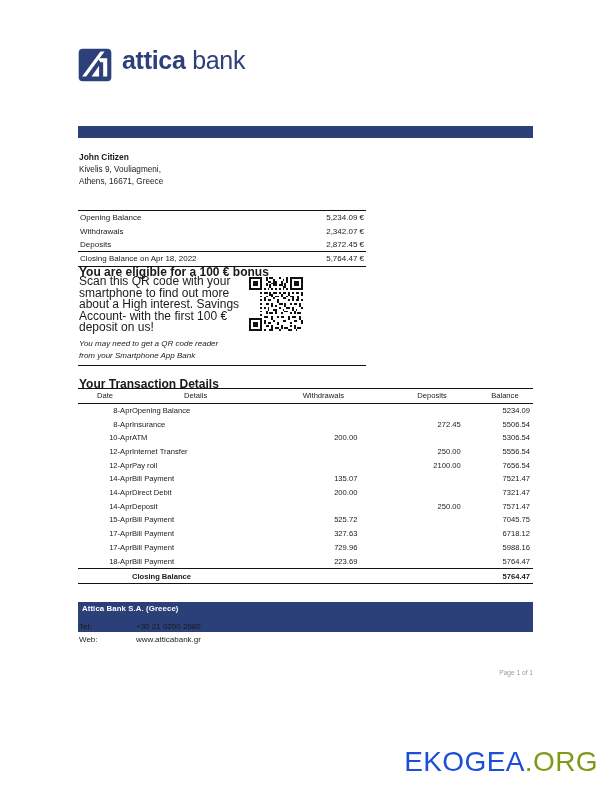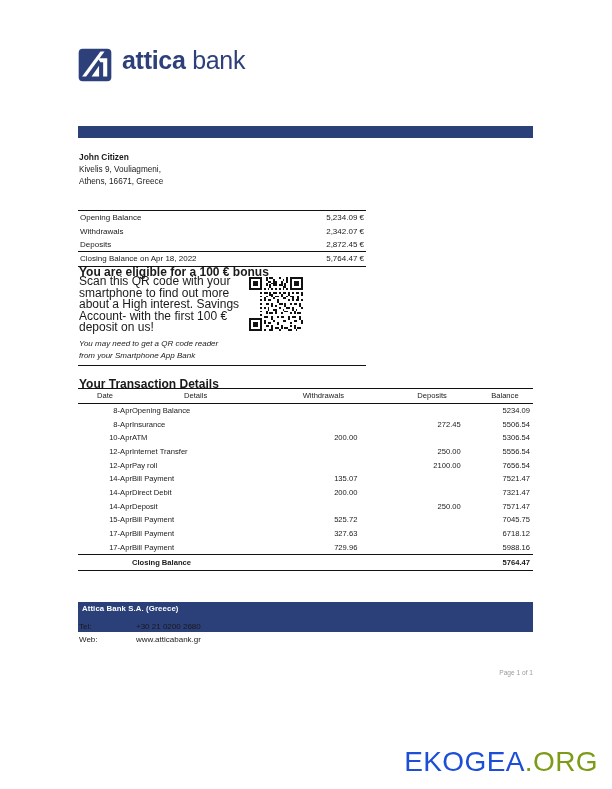--- a/index.html
+++ b/index.html
@@ -507,20 +507,27 @@
         <td class="col-dep"></td>
         <td class="col-bal">6718.12</td>
       </tr>
       <tr>
         <td class="col-date">17-Apr</td>
         <td class="col-det">Bill Payment</td>
         <td class="col-wd">729.96</td>
         <td class="col-dep"></td>
         <td class="col-bal">5988.16</td>
       </tr>
+      <tr>
+        <td class="col-date">18-Apr</td>
+        <td class="col-det">Bill Payment</td>
+        <td class="col-wd">223.69</td>
+        <td class="col-dep"></td>
+        <td class="col-bal">5764.47</td>
+      </tr>
       <tr class="closing">
         <td class="col-date"></td>
         <td class="col-det">Closing Balance</td>
         <td class="col-wd"></td>
         <td class="col-dep"></td>
         <td class="col-bal">5764.47</td>
       </tr>
     </tbody>
   </table>
 

